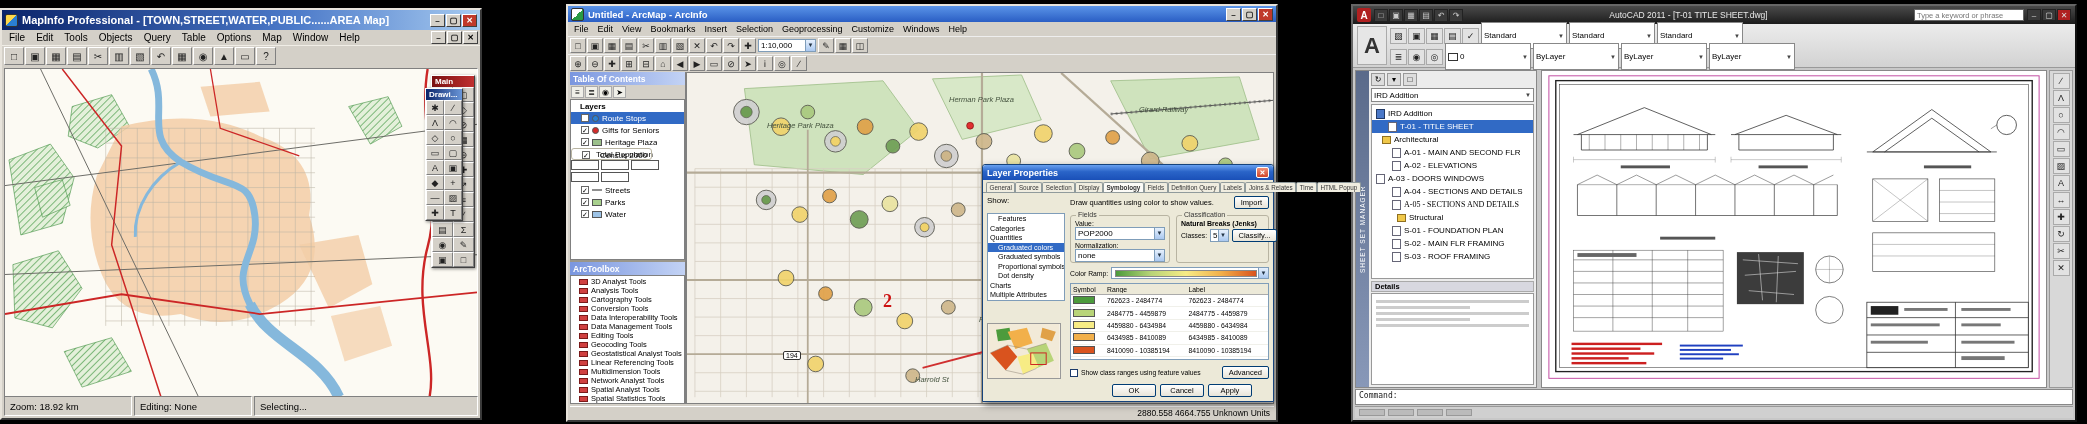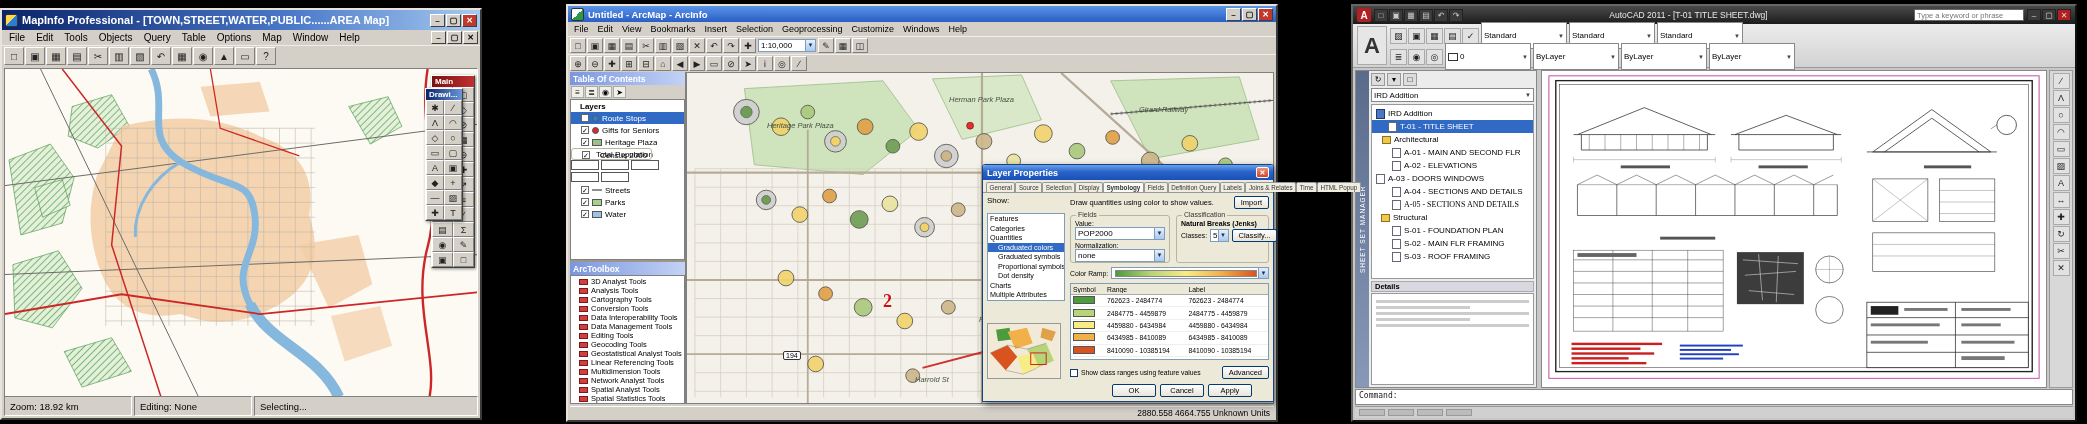--- a/index.html
+++ b/index.html
@@ -729,21 +729,21 @@
           <span class="dtab">Labels</span>
           <span class="dtab">Joins &amp; Relates</span>
           <span class="dtab">Time</span>
           <span class="dtab">HTML Popup</span>
         </div>
       <div class="dlg-body">
         <div class="show-col">
           <div class="lbl">Show:</div>
           <div class="show-list">
 
-          <div class="show-item" style="padding-left: 2px;">Features</div>
+          <div class="show-item" style="padding-left: 10px;">Features</div>
               <div class="show-item" style="padding-left: 2px;">Categories</div>
               <div class="show-item" style="padding-left: 2px;">Quantities</div>
               <div class="show-item sel" style="padding-left: 10px;">Graduated colors</div>
               <div class="show-item" style="padding-left: 10px;">Graduated symbols</div>
               <div class="show-item" style="padding-left: 10px;">Proportional symbols</div>
               <div class="show-item" style="padding-left: 10px;">Dot density</div>
               <div class="show-item" style="padding-left: 2px;">Charts</div>
               <div class="show-item" style="padding-left: 2px;">Multiple Attributes</div>
             </div>
           <div class="preview-box">
@@ -981,21 +981,21 @@
             <div class="srow sheet" style="padding-left: 20px;">
               <span class="ticon"></span>
               <span class="tlabel">A-04 - SECTIONS AND DETAILS</span>
             </div>
 
             <div class="srow sheet" style="padding-left: 20px; font-family: Liberation Serif, serif;">
               <span class="ticon"></span>
               <span class="tlabel">A-05 - SECTIONS AND DETAILS</span>
             </div>
 
-            <div class="srow folder" style="padding-left: 9px;">
+            <div class="srow folder" style="padding-left: 25px;">
               <span class="ticon"></span>
               <span class="tlabel">Structural</span>
             </div>
 
             <div class="srow sheet" style="padding-left: 20px;">
               <span class="ticon"></span>
               <span class="tlabel">S-01 - FOUNDATION PLAN</span>
             </div>
 
             <div class="srow sheet" style="padding-left: 20px;">

